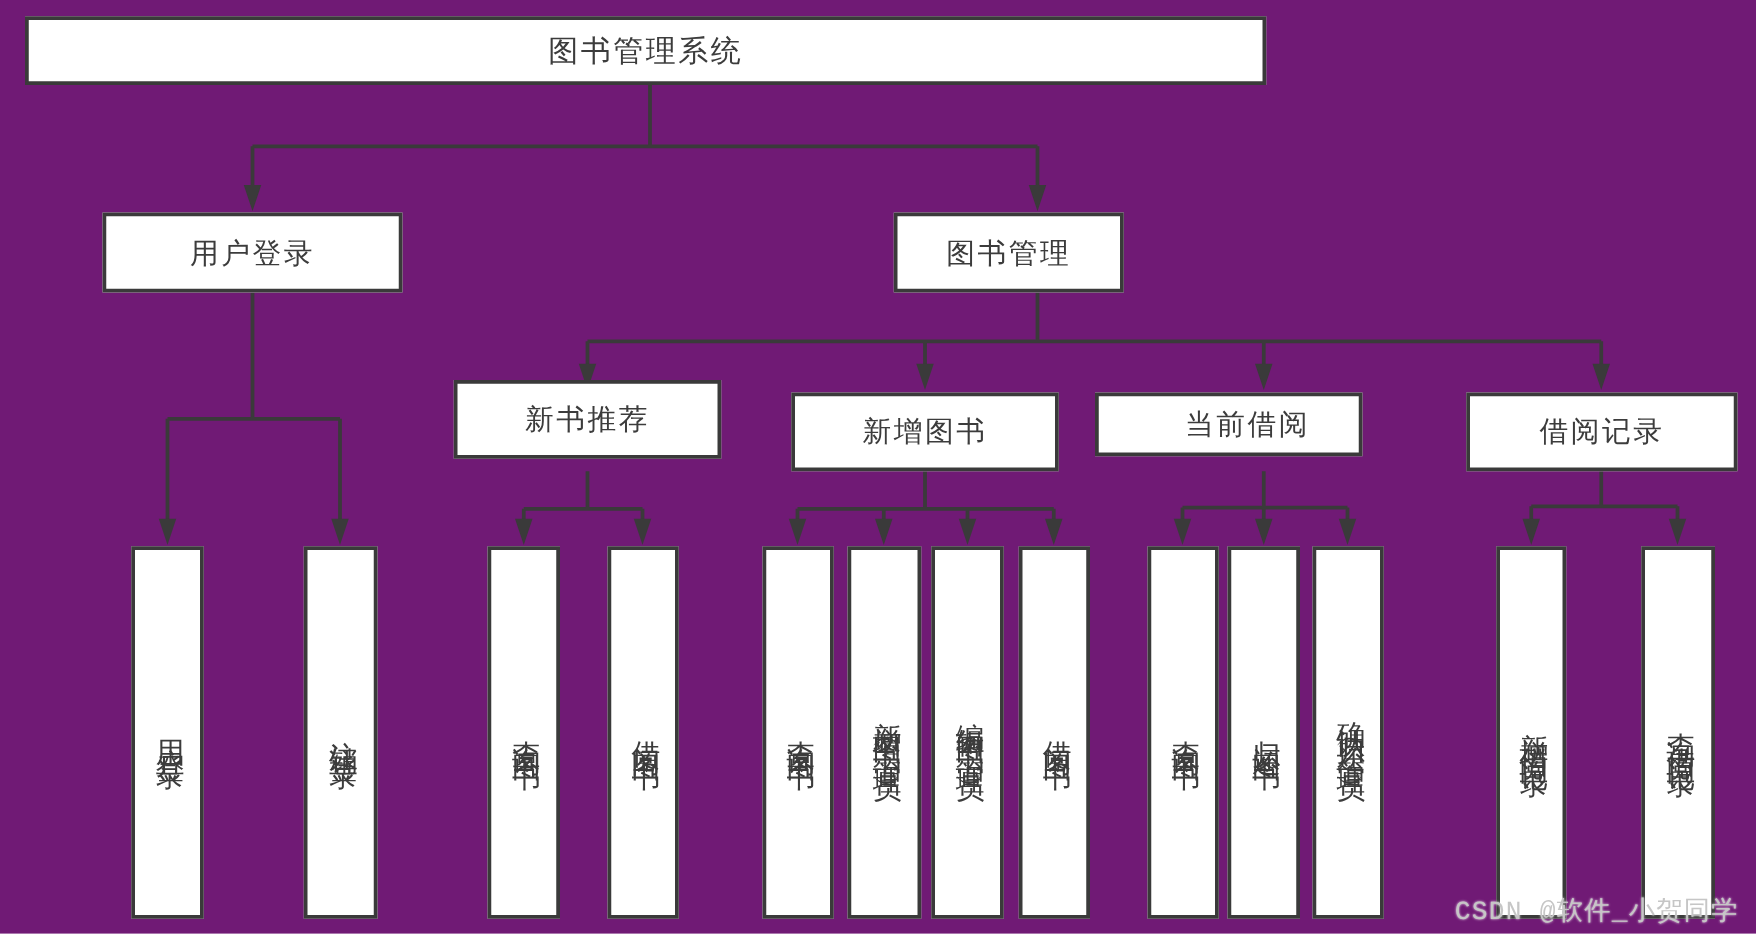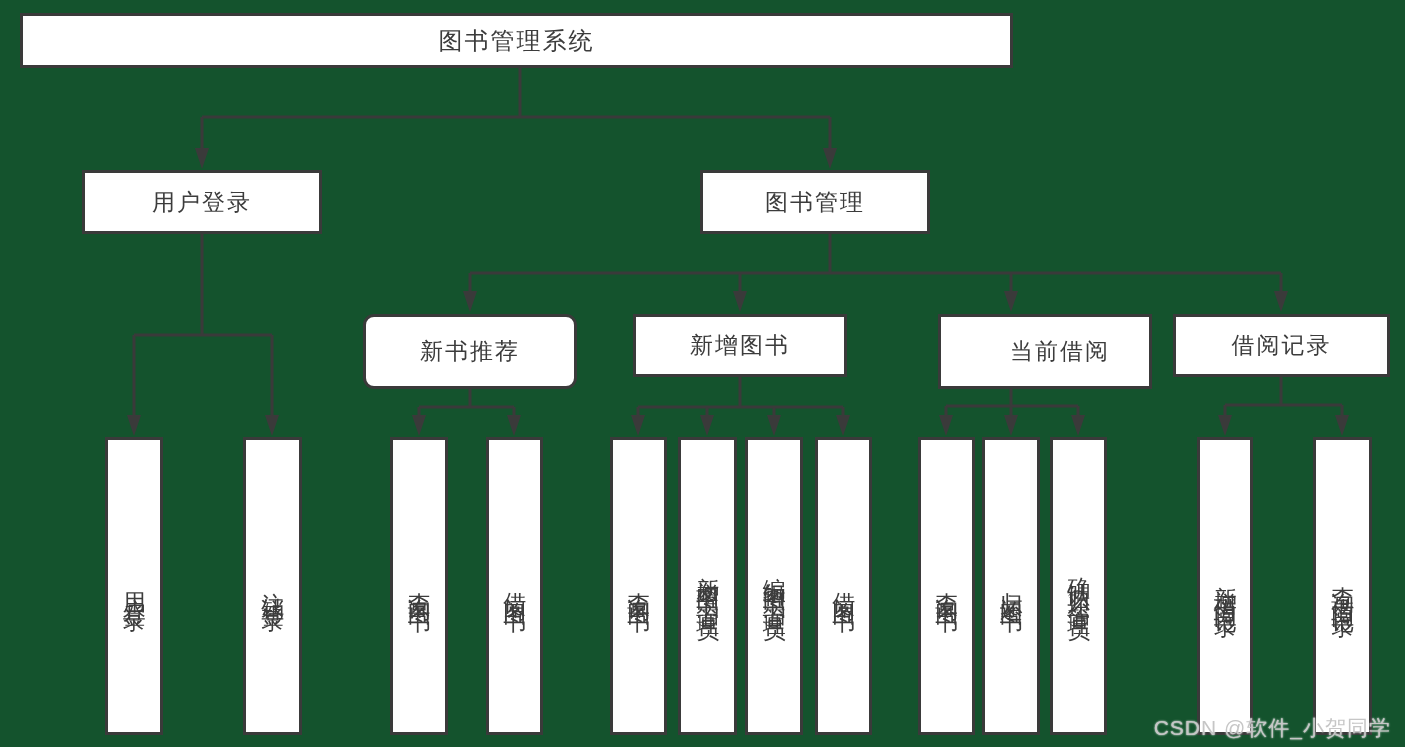--- a/index.html
+++ b/index.html
@@ -4,22 +4,22 @@
 <style>
   html, body {
     margin: 0;
     padding: 0;
     background: #ffffff;
   }
   .canvas {
     position: relative;
     width: 1405px;
     height: 747px;
-    background: #14532d;
-    font-family: Liberation Sans, sans-serif;
+    background: #701a75;
+    font-family: Liberation Mono, monospace;
     color: #3c3c3c;
     overflow: hidden;
   }
   .connectors {
     position: absolute;
     left: 0;
     top: 0;
     width: 1405px;
     height: 747px;
     pointer-events: none;
@@ -107,31 +107,31 @@
     </g>
   </svg>
 
   <div class="node hbox root-box" style="left:20px; top:13px; width:993px; height:55px;">
     <span>图书管理系统</span>
   </div>
 
   <div class="node hbox" style="left:82px; top:170px; width:240px; height:64px;">
     <span>用户登录</span>
   </div>
-  <div class="node hbox" style="left:700px; top:170px; width:230px; height:64px;">
+  <div class="node hbox" style="left:715px; top:170px; width:184px; height:64px;">
     <span>图书管理</span>
   </div>
 
-  <div class="node hbox" style="left:363px; top:314px; width:214px; height:75px;border-radius:11px;">
+  <div class="node hbox" style="left:363px; top:304px; width:214px; height:63px;">
     <span>新书推荐</span>
   </div>
   <div class="node hbox" style="left:633px; top:314px; width:214px; height:63px;">
     <span>新增图书</span>
   </div>
-  <div class="node hbox" style="left:938px; top:314px; width:214px; height:75px;padding-left:30px;">
+  <div class="node hbox" style="left:876px; top:314px; width:214px; height:51px;padding-left:30px;">
     <span>当前借阅</span>
   </div>
   <div class="node hbox" style="left:1173px; top:314px; width:217px; height:63px;">
     <span>借阅记录</span>
   </div>
 
   <div class="node leaf" style="left:105px; top:437px; width:58px; height:298px;">
     <span>用户登录</span>
   </div>
   <div class="node leaf" style="left:243px; top:437px; width:59px; height:298px;">

